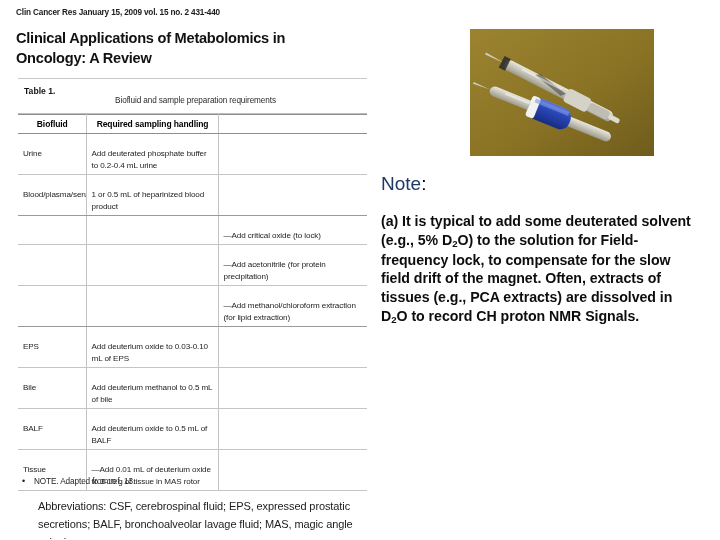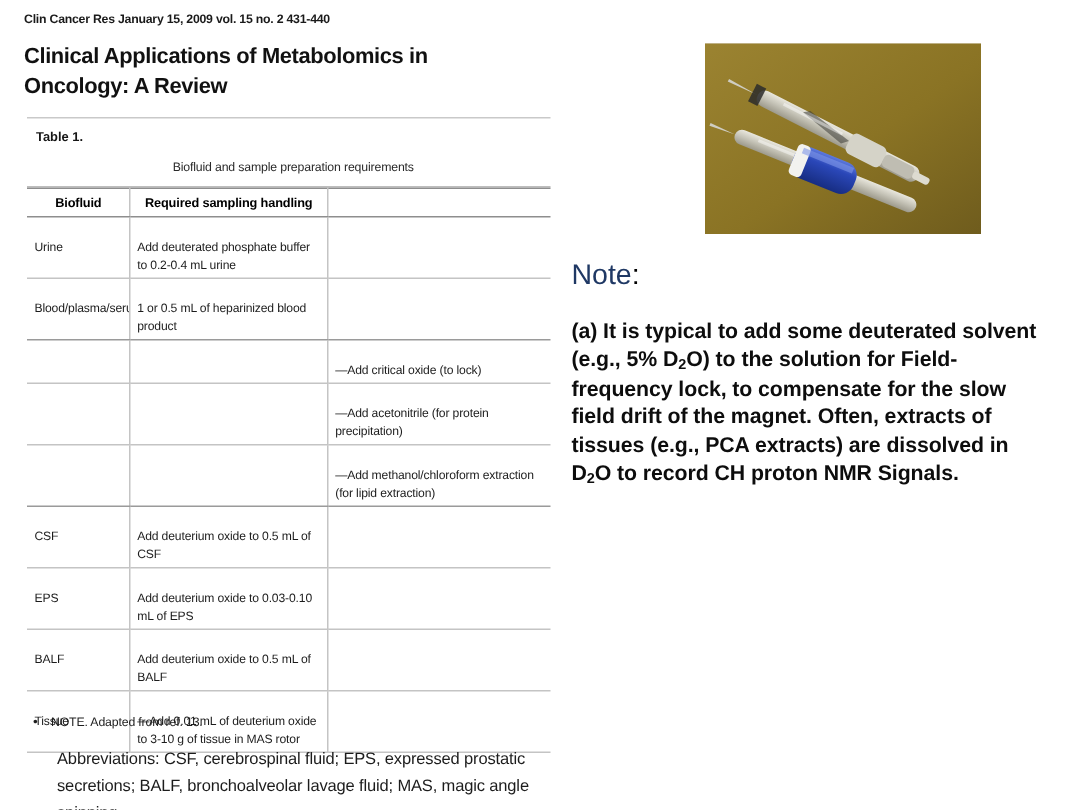--- a/index.html
+++ b/index.html
@@ -65,21 +65,20 @@
     width: 349px;
   }
   #table-caption-box {
     border-bottom: 1px solid #bdbdbd;
     padding: 7px 0 8px 6px;
   }
   #table-number {
     font-size: 8.6px;
     font-weight: bold;
     color: #151515;
-    margin-bottom: 11px;
   }
   #table-subtitle {
     font-size: 8.2px;
     color: #2a2a2a;
     letter-spacing: -0.1px;
     text-align: center;
   }
 
   table.data-table {
     border-collapse: collapse;
@@ -234,27 +233,27 @@
           <td></td>
           <td></td>
           <td class="last">—Add acetonitrile (for protein precipitation)</td>
         </tr>
         <tr class="heavy-bottom" style="height:24px">
           <td></td>
           <td></td>
           <td class="last">—Add methanol/chloroform extraction (for lipid extraction)</td>
         </tr>
         <tr style="height:22px">
-          <td>CSF</td>
-          <td>Add deuterium oxide to 0.5 mL of CSF</td>
-          <td class="last blank"></td>
-        </tr>
-        <tr style="height:22px">
           <td>EPS</td>
           <td>Add deuterium oxide to 0.03-0.10 mL of EPS</td>
+          <td class="last blank"></td>
+        </tr>
+        <tr style="height:22px">
+          <td>Bile</td>
+          <td>Add deuterium methanol to 0.5 mL of bile</td>
           <td class="last blank"></td>
         </tr>
         <tr style="height:22px">
           <td>BALF</td>
           <td>Add deuterium oxide to 0.5 mL of BALF</td>
           <td class="last blank"></td>
         </tr>
         <tr style="height:34px">
           <td>Tissue</td>
           <td>—Add 0.01 mL of deuterium oxide to 3-10 g of tissue in MAS rotor</td>

